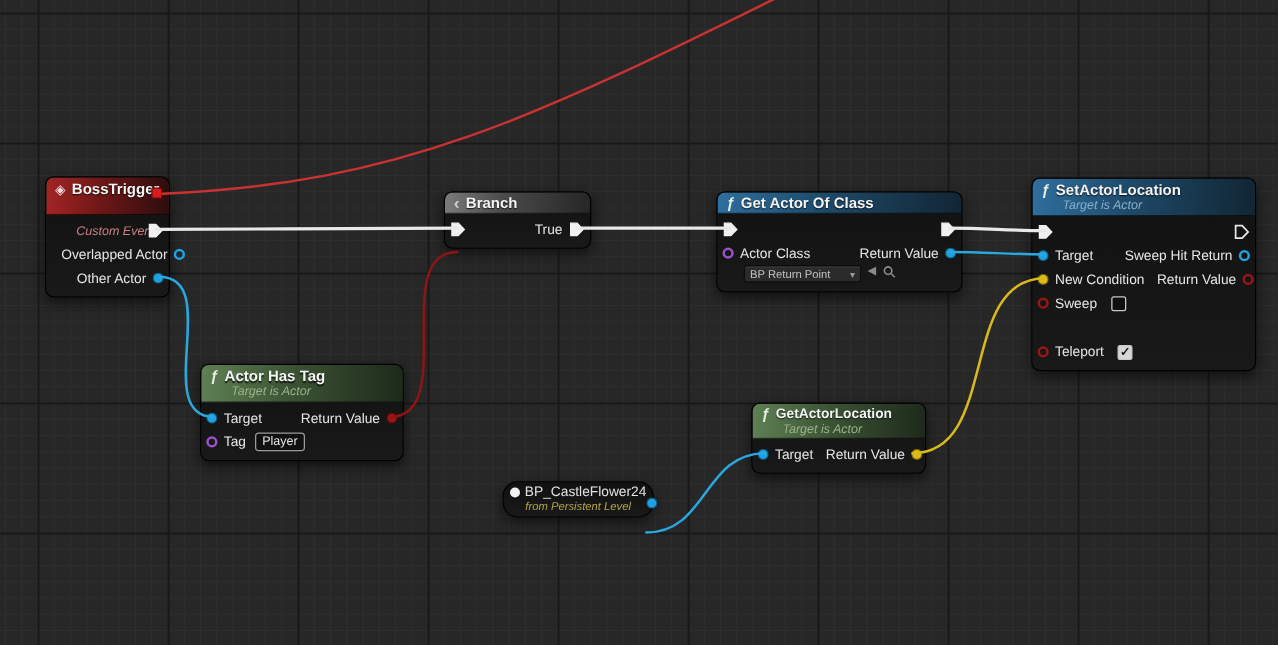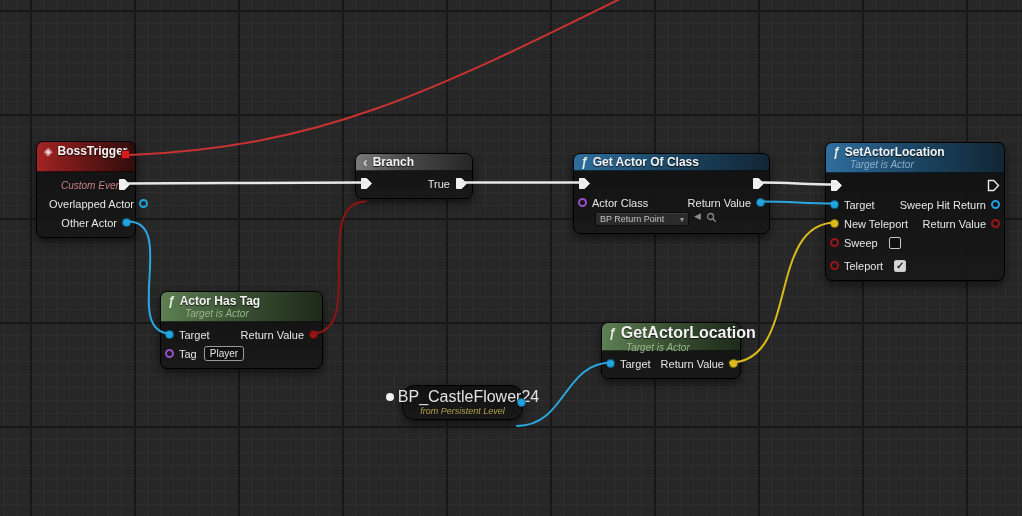--- a/index.html
+++ b/index.html
@@ -73,28 +73,28 @@
               background:#d81d1d; border:1px solid #5e0b0b; border-radius:1px; z-index:4; }
 
   
   #n-bosstrigger { left:36px;  top:141px; width:100px; }
   #n-actorhastag { left:160px; top:291px; width:163px; }
   #n-branch      { left:355px; top:153px; width:118px; }
   #n-getactorofclass { left:573px; top:153px; width:197px; }
   #n-setactorlocation { left:825px; top:142px; width:180px; }
   #n-getactorlocation { left:601px; top:322px; width:140px; }
   #n-getactorlocation .hdr.h2 { height:28px; padding-top:1px; }
-  #n-getactorlocation .title, #n-bpflower .title { font-size:16px; }
+  #n-getactorlocation .title, #n-bpflower .title { font-size:11px; }
 
   #n-bpflower { left:402px; top:385px; width:121px; border-radius:12px; text-align:center; padding:2px 6px 3px 6px; }
   #n-bpflower .t-row { display:flex; align-items:center; justify-content:center; gap:4px; }
   #n-bpflower .subtitle { font-size:9px; font-style:italic; color:#b3a24a; white-space:nowrap; }
   #n-bpflower .pin-c { position:absolute; right:-4px; top:12px; }
   .dot-white { width:8px; height:8px; border-radius:50%; background:#f2f2f2; flex:0 0 auto; }
-  .tele-gap { margin-top:4px; }
+  .tele-gap { margin-top:20px; }
 </style>
 </head>
 <body>
 
 <svg class="wires" width="1022" height="516" viewBox="0 0 1022 516">
   <path d="M130,155 C320,147 428,94 634,-8" stroke="#c93232" stroke-width="2" fill="none" stroke-linecap="round"></path>
   <path d="M125,183.5 C200,183.5 300,182.5 366,182.5" stroke="#e8e8e8" stroke-width="2.5" fill="none" stroke-linecap="round"></path>
   <path d="M462,182.5 L584,182.5" stroke="#e8e8e8" stroke-width="2.5" fill="none" stroke-linecap="round"></path>
   <path d="M759,182.5 C792,182.5 803,184.5 836,184.5" stroke="#e8e8e8" stroke-width="2.5" fill="none" stroke-linecap="round"></path>
   <path d="M128,221.5 C178,221.5 121,333.5 171,333.5" stroke="#2ba7e0" stroke-width="2" fill="none" stroke-linecap="round"></path>
@@ -236,21 +236,21 @@
     </div>
     <div class="prow">
       <span class="pin-c filled in" style="background:#1fa2e0"></span>
       <span class="lbl">Target</span>
       <span class="sp"></span>
       <span class="lbl">Sweep Hit Return</span>
       <span class="pin-c hollow out" style="border-color:#1fa2e0"></span>
     </div>
     <div class="prow">
       <span class="pin-c filled in" style="background:#dcbc18"></span>
-      <span class="lbl">New Teleport</span>
+      <span class="lbl">New Condition</span>
       <span class="sp"></span>
       <span class="lbl">Return Value</span>
       <span class="pin-c hollow out" style="border-color:#9c1515"></span>
     </div>
     <div class="prow">
       <span class="pin-c hollow in" style="border-color:#9c1515"></span>
       <span class="lbl">Sweep</span>
       <span class="chk">✓</span>
     </div>
     <div class="prow tele-gap">

